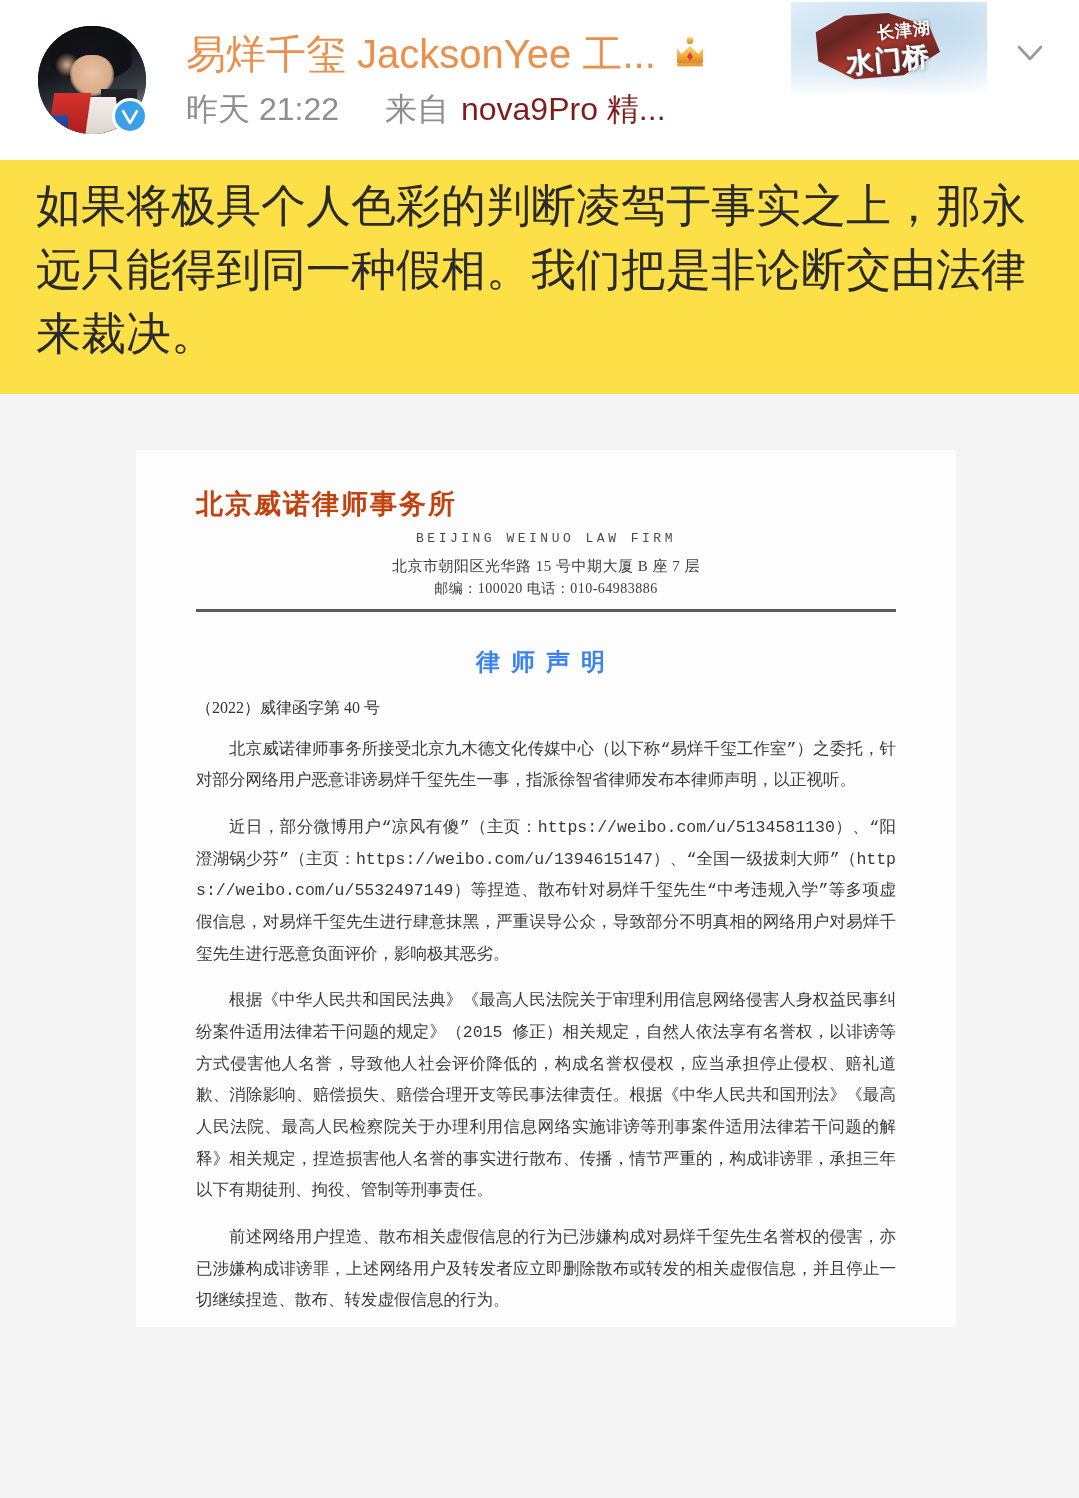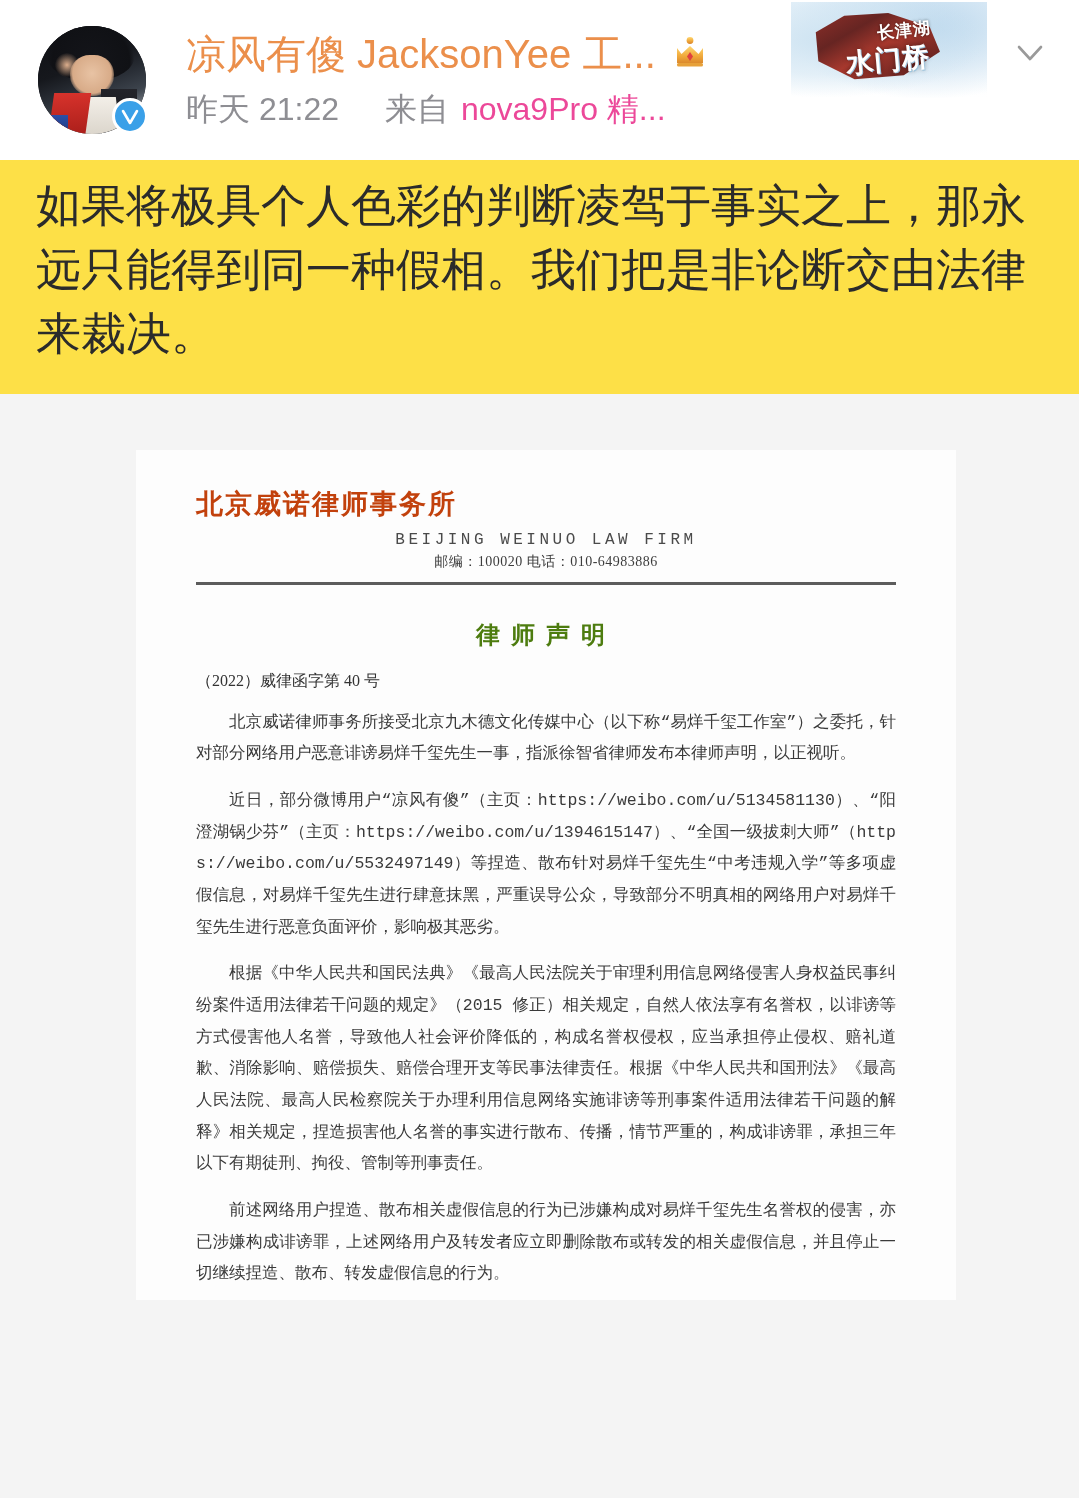--- a/index.html
+++ b/index.html
@@ -70,21 +70,21 @@
   }
   .crown{
     margin-left:14px; width:40px;height:40px;position:relative; display:inline-block;
   }
   .meta-line{
     margin-left:150px; margin-top:6px;
     display:flex; align-items:center; gap:12px;
     font-size:32px; color:#8e8e93; white-space:nowrap;
   }
   .meta-line .sep{display:inline-block;width:22px;}
-  .meta-line .src{color:#ec4899;}
+  .meta-line .src{color:#7f1d1d;}
 
   
   .banner{
     position:absolute; right:92px; top:2px;
     width:196px; height:96px;
     overflow:hidden;
   }
   .banner-ice{
     position:absolute;inset:0;
     background:
@@ -156,21 +156,21 @@
   .doc-lh-cn{
     font-family:"Liberation Serif","DejaVu Serif",serif;
     font-weight:bold;
     font-size:27px;
     letter-spacing:2px;
     color:#c2410c;
   }
   .doc-lh-en{
     text-align:center;
     font-family:"Liberation Mono","DejaVu Sans Mono",monospace;
-    font-size:16px;
+    font-size:13px;
     letter-spacing:3.5px;
     margin-top:9px;
     color:#4a4a4a;
   }
   .doc-lh-addr{
     text-align:center;
     font-family:"Liberation Serif","DejaVu Serif",serif;
     font-size:15px;
     letter-spacing:.5px;
     margin-top:11px;
@@ -187,21 +187,21 @@
   .doc-rule{
     height:3px;background:#5c5c5c;margin-top:11px;
   }
   .doc-title{
     text-align:center;
     font-family:Liberation Sans, sans-serif;
     font-weight:bold;
     font-size:24px;
     letter-spacing:11px;
     margin-top:34px;
-    color:#4d7c0f;
+    color:#3b82f6;
   }
   .doc-ref{
     text-align:left;
     font-family:"Liberation Serif","DejaVu Serif",serif;
     font-size:16px;
     margin-top:20px;
     padding-right:8px;
     color:#333;
   }
   .doc-p{
@@ -232,21 +232,21 @@
       <div class="av-jacket-blue"></div>
     </div>
     <div class="verify-badge">
       <svg width="22" height="22" viewBox="0 0 22 22" aria-hidden="true">
         <path d="M4 6 L11 18 L18 6" fill="none" stroke="#ffffff" stroke-width="2.6" stroke-linecap="round" stroke-linejoin="round"></path>
       </svg>
     </div>
   </div>
 
   <div class="name-line">
-    <span class="uname">凉风有傻 JacksonYee 工...</span>
+    <span class="uname">易烊千玺 JacksonYee 工...</span>
     <span class="crown">
       <svg width="40" height="40" viewBox="0 0 40 40" aria-hidden="true">
         <defs>
           <linearGradient id="gold" x1="0" y1="0" x2="0" y2="1">
             <stop offset="0%" stop-color="#ffd772"></stop>
             <stop offset="55%" stop-color="#f0a93a"></stop>
             <stop offset="100%" stop-color="#d7822a"></stop>
           </linearGradient>
         </defs>
         <circle cx="20" cy="6.5" r="3.4" fill="url(#gold)"></circle>
@@ -280,20 +280,21 @@
 
 <div class="post-body">
   <div class="post-text">如果将极具个人色彩的判断凌驾于事实之上，那永远只能得到同一种假相。我们把是非论断交由法律来裁决。</div>
 </div>
 
 <div class="retweet">
 
   <div class="doc-wrap">
     <div class="doc-lh-cn">北京威诺律师事务所</div>
     <div class="doc-lh-en">BEIJING WEINUO LAW FIRM</div>
+    <div class="doc-lh-addr">北京市朝阳区光华路 15 号中期大厦 B 座 7 层</div>
     <div class="doc-lh-tel">邮编：100020   电话：010-64983886</div>
     <div class="doc-rule"></div>
 
     <div class="doc-title">律师声明</div>
     <div class="doc-ref">（2022）威律函字第 40 号</div>
 
     <div class="doc-p">北京威诺律师事务所接受北京九木德文化传媒中心（以下称“易烊千玺工作室”）之委托，针对部分网络用户恶意诽谤易烊千玺先生一事，指派徐智省律师发布本律师声明，以正视听。</div>
     <div class="doc-p">近日，部分微博用户“凉风有傻”（主页：https://weibo.com/u/5134581130）、“阳澄湖锅少芬”（主页：https://weibo.com/u/1394615147）、“全国一级拔刺大师”（https://weibo.com/u/5532497149）等捏造、散布针对易烊千玺先生“中考违规入学”等多项虚假信息，对易烊千玺先生进行肆意抹黑，严重误导公众，导致部分不明真相的网络用户对易烊千玺先生进行恶意负面评价，影响极其恶劣。</div>
     <div class="doc-p">根据《中华人民共和国民法典》《最高人民法院关于审理利用信息网络侵害人身权益民事纠纷案件适用法律若干问题的规定》（2015 修正）相关规定，自然人依法享有名誉权，以诽谤等方式侵害他人名誉，导致他人社会评价降低的，构成名誉权侵权，应当承担停止侵权、赔礼道歉、消除影响、赔偿损失、赔偿合理开支等民事法律责任。根据《中华人民共和国刑法》《最高人民法院、最高人民检察院关于办理利用信息网络实施诽谤等刑事案件适用法律若干问题的解释》相关规定，捏造损害他人名誉的事实进行散布、传播，情节严重的，构成诽谤罪，承担三年以下有期徒刑、拘役、管制等刑事责任。</div>
     <div class="doc-p">前述网络用户捏造、散布相关虚假信息的行为已涉嫌构成对易烊千玺先生名誉权的侵害，亦已涉嫌构成诽谤罪，上述网络用户及转发者应立即删除散布或转发的相关虚假信息，并且停止一切继续捏造、散布、转发虚假信息的行为。</div>

